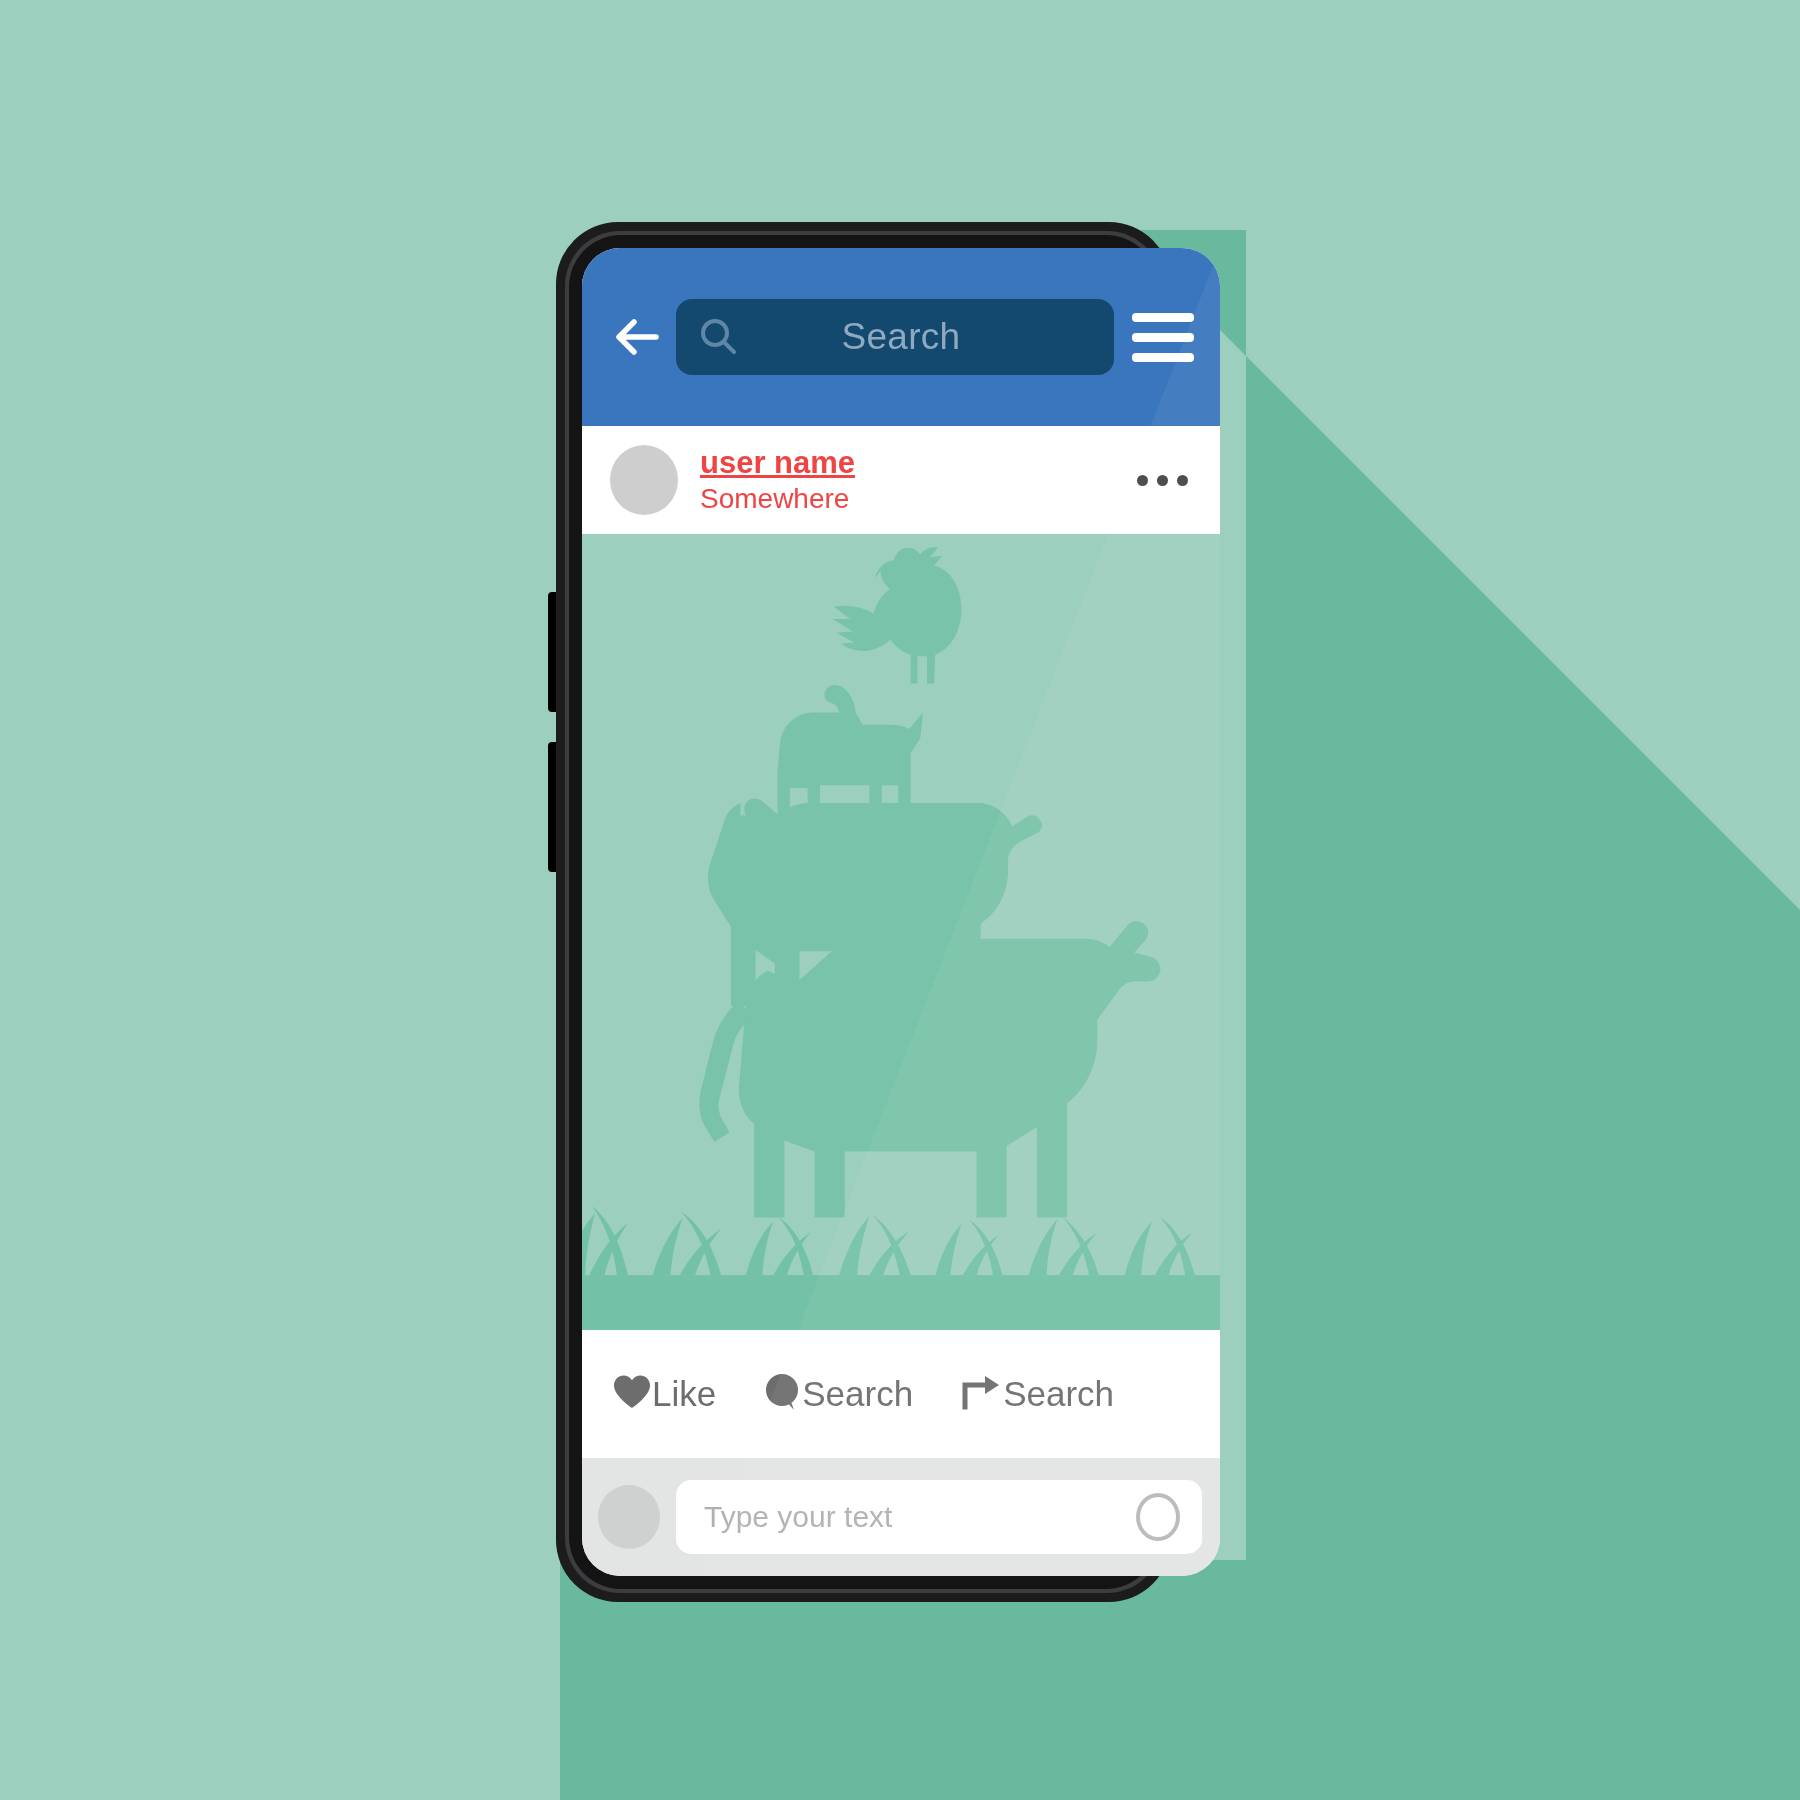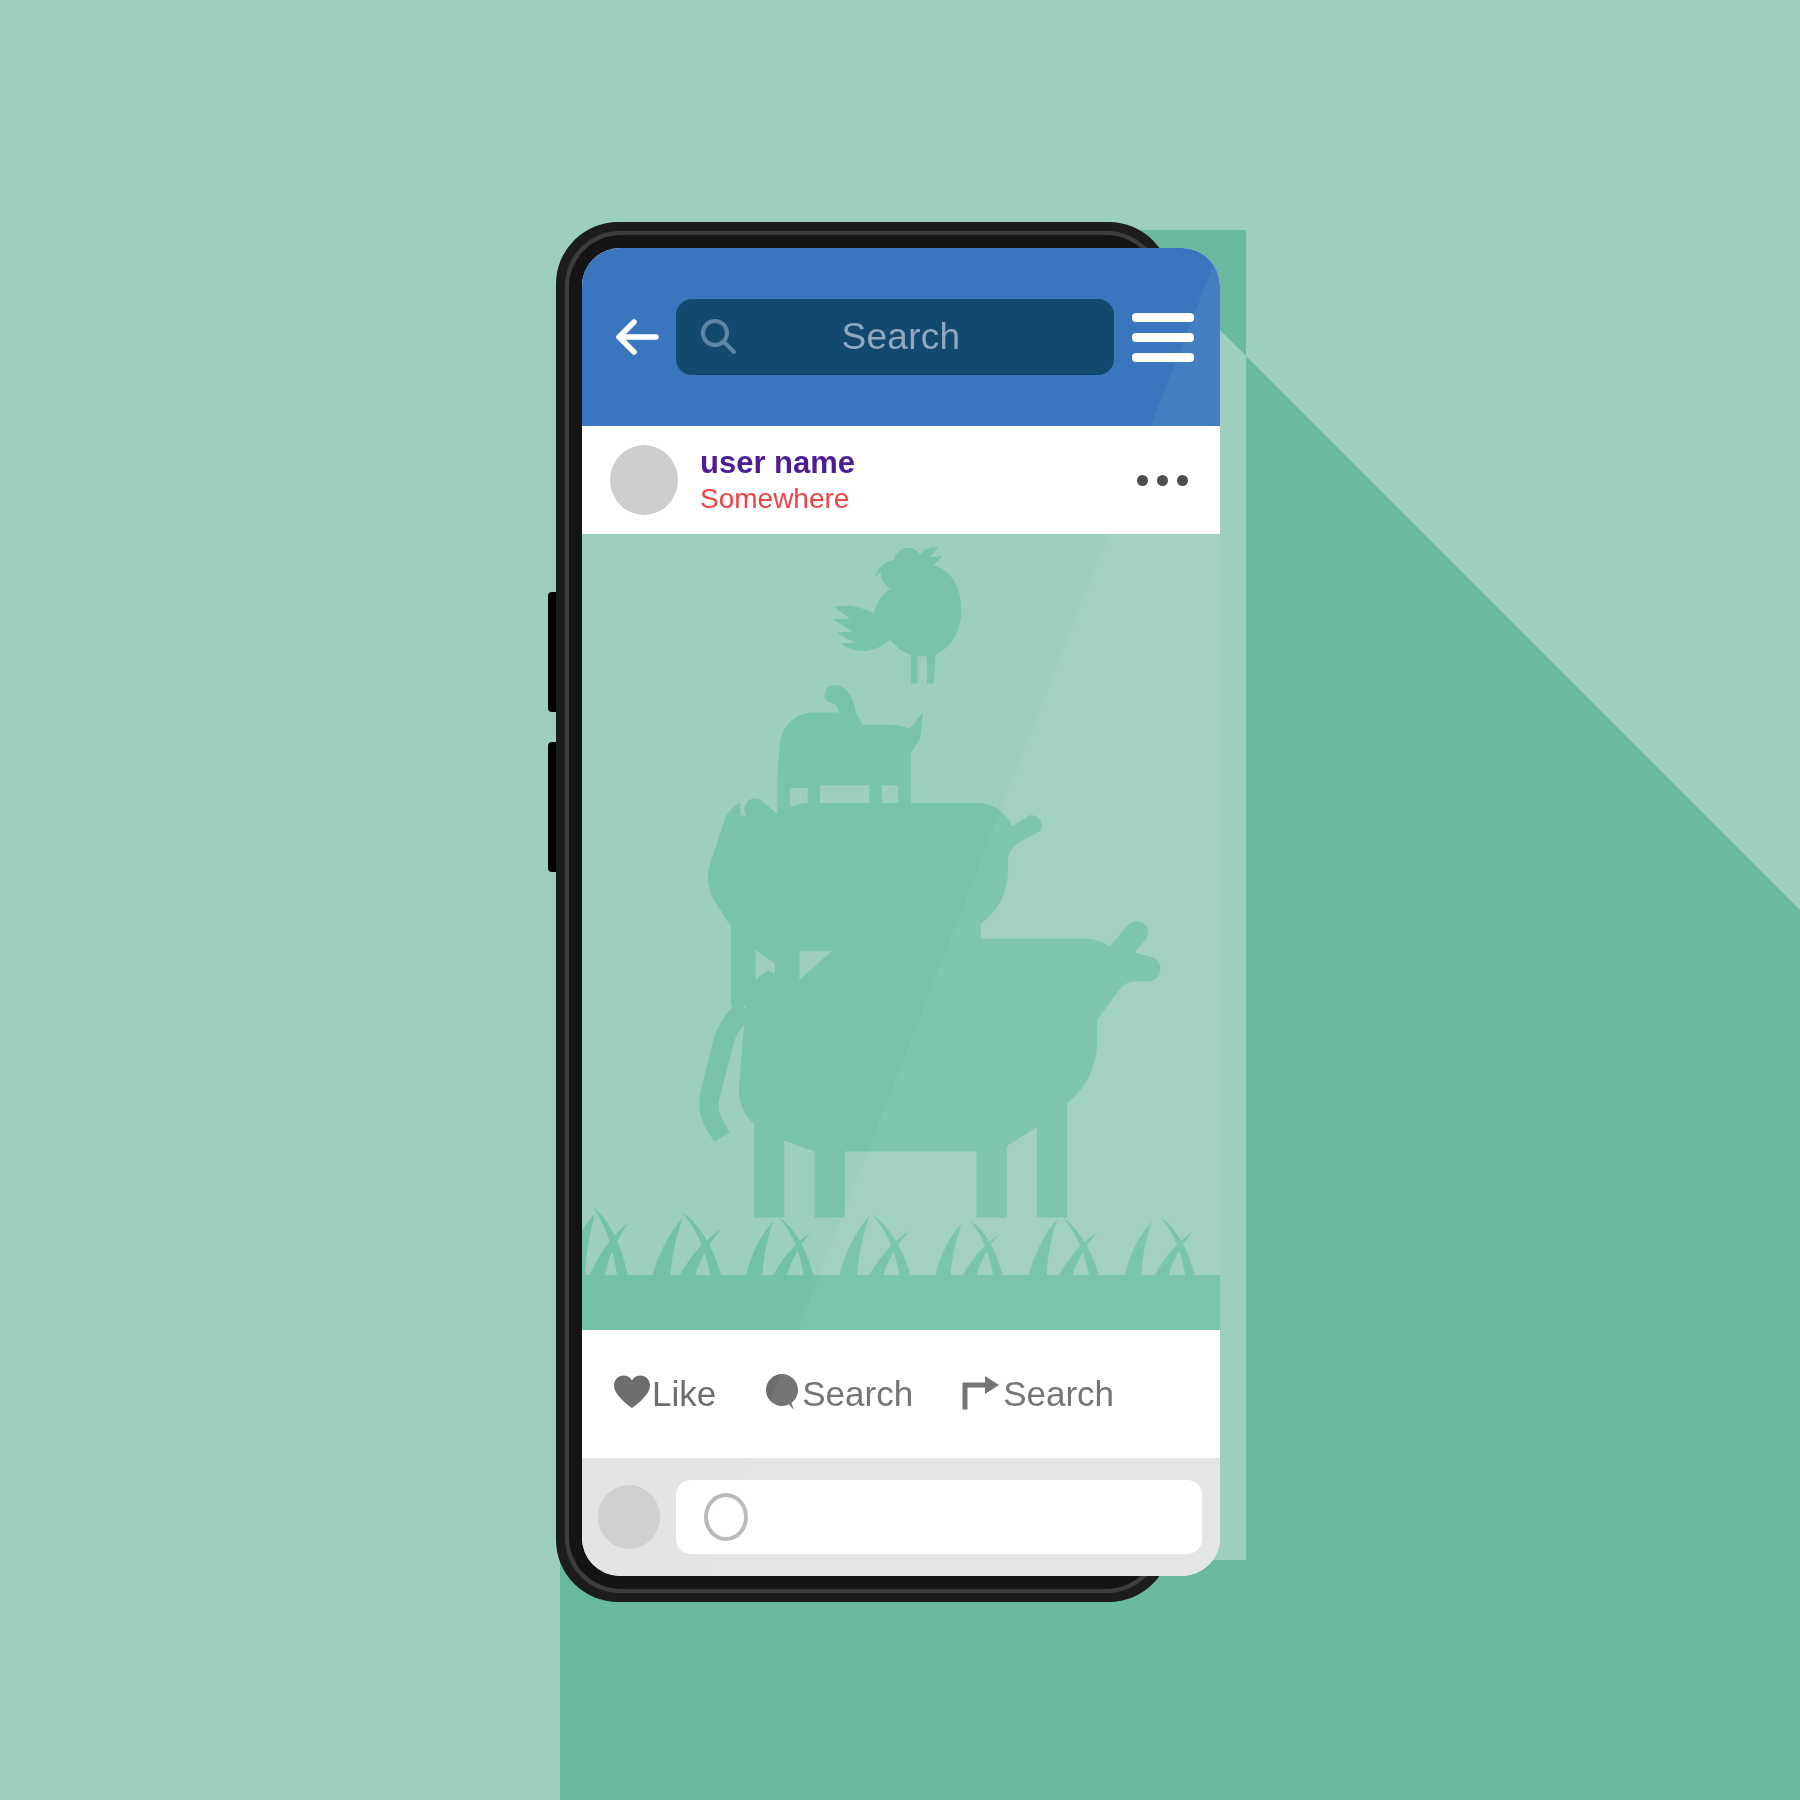--- a/index.html
+++ b/index.html
@@ -185,22 +185,23 @@
   .avatar {
     width: 68px; height: 70px;
     border-radius: 50%;
     background: #cecece;
     flex: 0 0 auto;
   }
   .usermeta { margin-left: 22px; line-height: 1.18; }
   .username {
     font-size: 31px;
     font-weight: bold;
-    color: #4c1d95;
-    font-family: "Liberation Sans", sans-serif;
+    color: #ef4444;
+    font-family: "Liberation Sans", sans-serif;
+    text-decoration: underline;
   }
   .userloc {
     font-size: 28px;
     color: #ef4444;
     font-family: "Liberation Sans", sans-serif;
   }
   .dots {
     margin-left: auto;
     display: flex; gap: 9px; align-items: center;
     padding-right: 4px;
@@ -400,20 +401,21 @@
               <path d="M24 3 L38 12 L24 21 Z" fill="#6d6d6d"></path>
             </svg>
           </span>
           <span class="lbl">Search</span>
         </div>
       </div>
 
       <div class="commentbar">
         <div class="c-avatar"></div>
         <div class="c-input">
+          <span class="c-placeholder">Type your text</span>
           <span class="c-send"></span>
         </div>
       </div>
 
       <svg class="glare" viewBox="0 0 638 1328" preserveAspectRatio="none">
         <polygon points="638,0 638,1328 120,1328" fill="#ffffff" opacity="0.055"></polygon>
       </svg>
 
     </div>
   </div>

